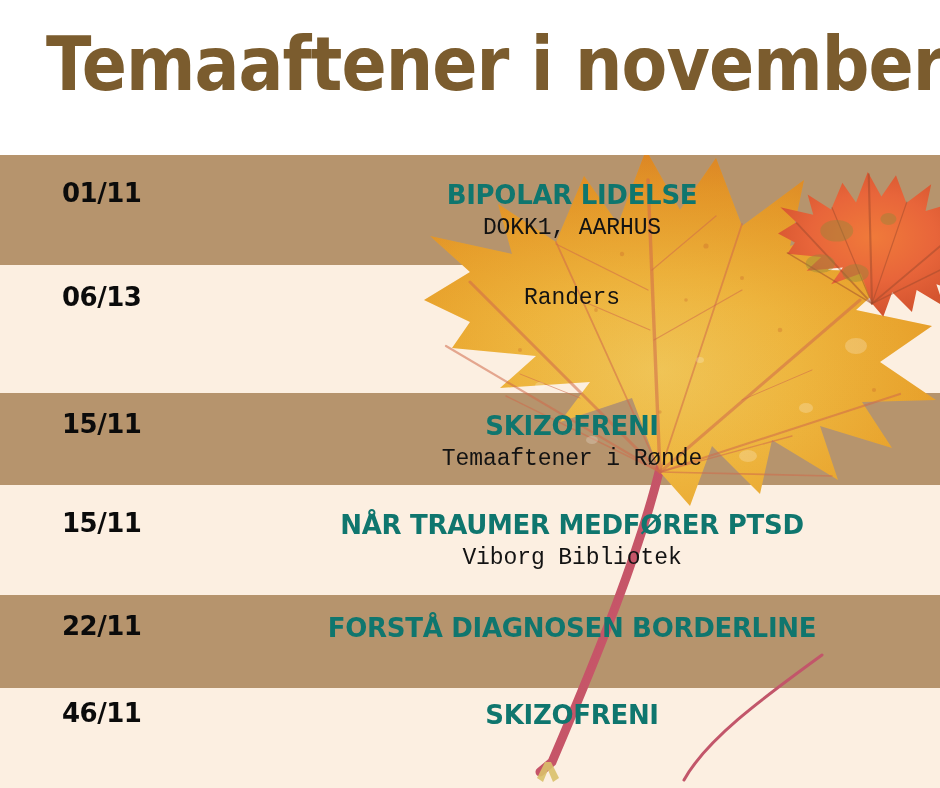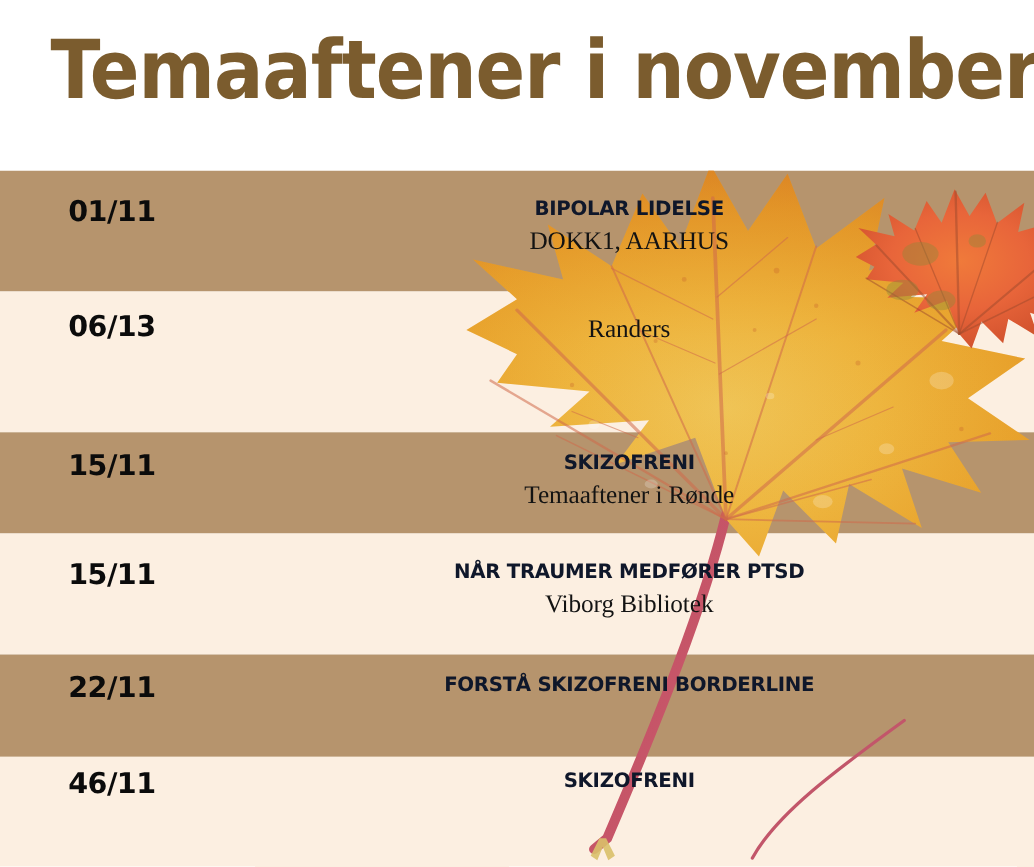--- a/index.html
+++ b/index.html
@@ -88,29 +88,29 @@
     letter-spacing: -0.5px;
     white-space: nowrap;
   }
   .row-body {
     position: absolute;
     left: 222px;
     width: 700px;
   }
   .row-title {
     font-family: "DejaVu Sans", sans-serif;
-    font-size: 18px;
+    font-size: 26px;
     font-weight: bold;
-    color: #0f172a;
+    color: #0f766e;
     letter-spacing: -0.3px;
     line-height: 1.32;
     white-space: pre-line;
   }
   .row-venue {
-    font-family: Liberation Serif, serif;
+    font-family: Liberation Mono, monospace;
     font-size: 23px;
     font-weight: normal;
     color: #131313;
     letter-spacing: -0.1px;
     line-height: 1.28;
     margin-top: 2px;
     white-space: nowrap;
   }
 </style>
 </head>
@@ -282,21 +282,21 @@
       <div class="row-date">15/11</div>
       <div class="row-body">
         <div class="row-title">NÅR TRAUMER MEDFØRER PTSD</div>
         <div class="row-venue">Viborg Bibliotek</div>
       </div>
     </div>
 
     <div class="row" style="top:611px;">
       <div class="row-date">22/11</div>
       <div class="row-body">
-        <div class="row-title">FORSTÅ SKIZOFRENI BORDERLINE</div>
+        <div class="row-title">FORSTÅ DIAGNOSEN BORDERLINE</div>
       </div>
     </div>
 
     <div class="row" style="top:698px;">
       <div class="row-date">46/11</div>
       <div class="row-body">
         <div class="row-title">SKIZOFRENI</div>
       </div>
     </div>
 

